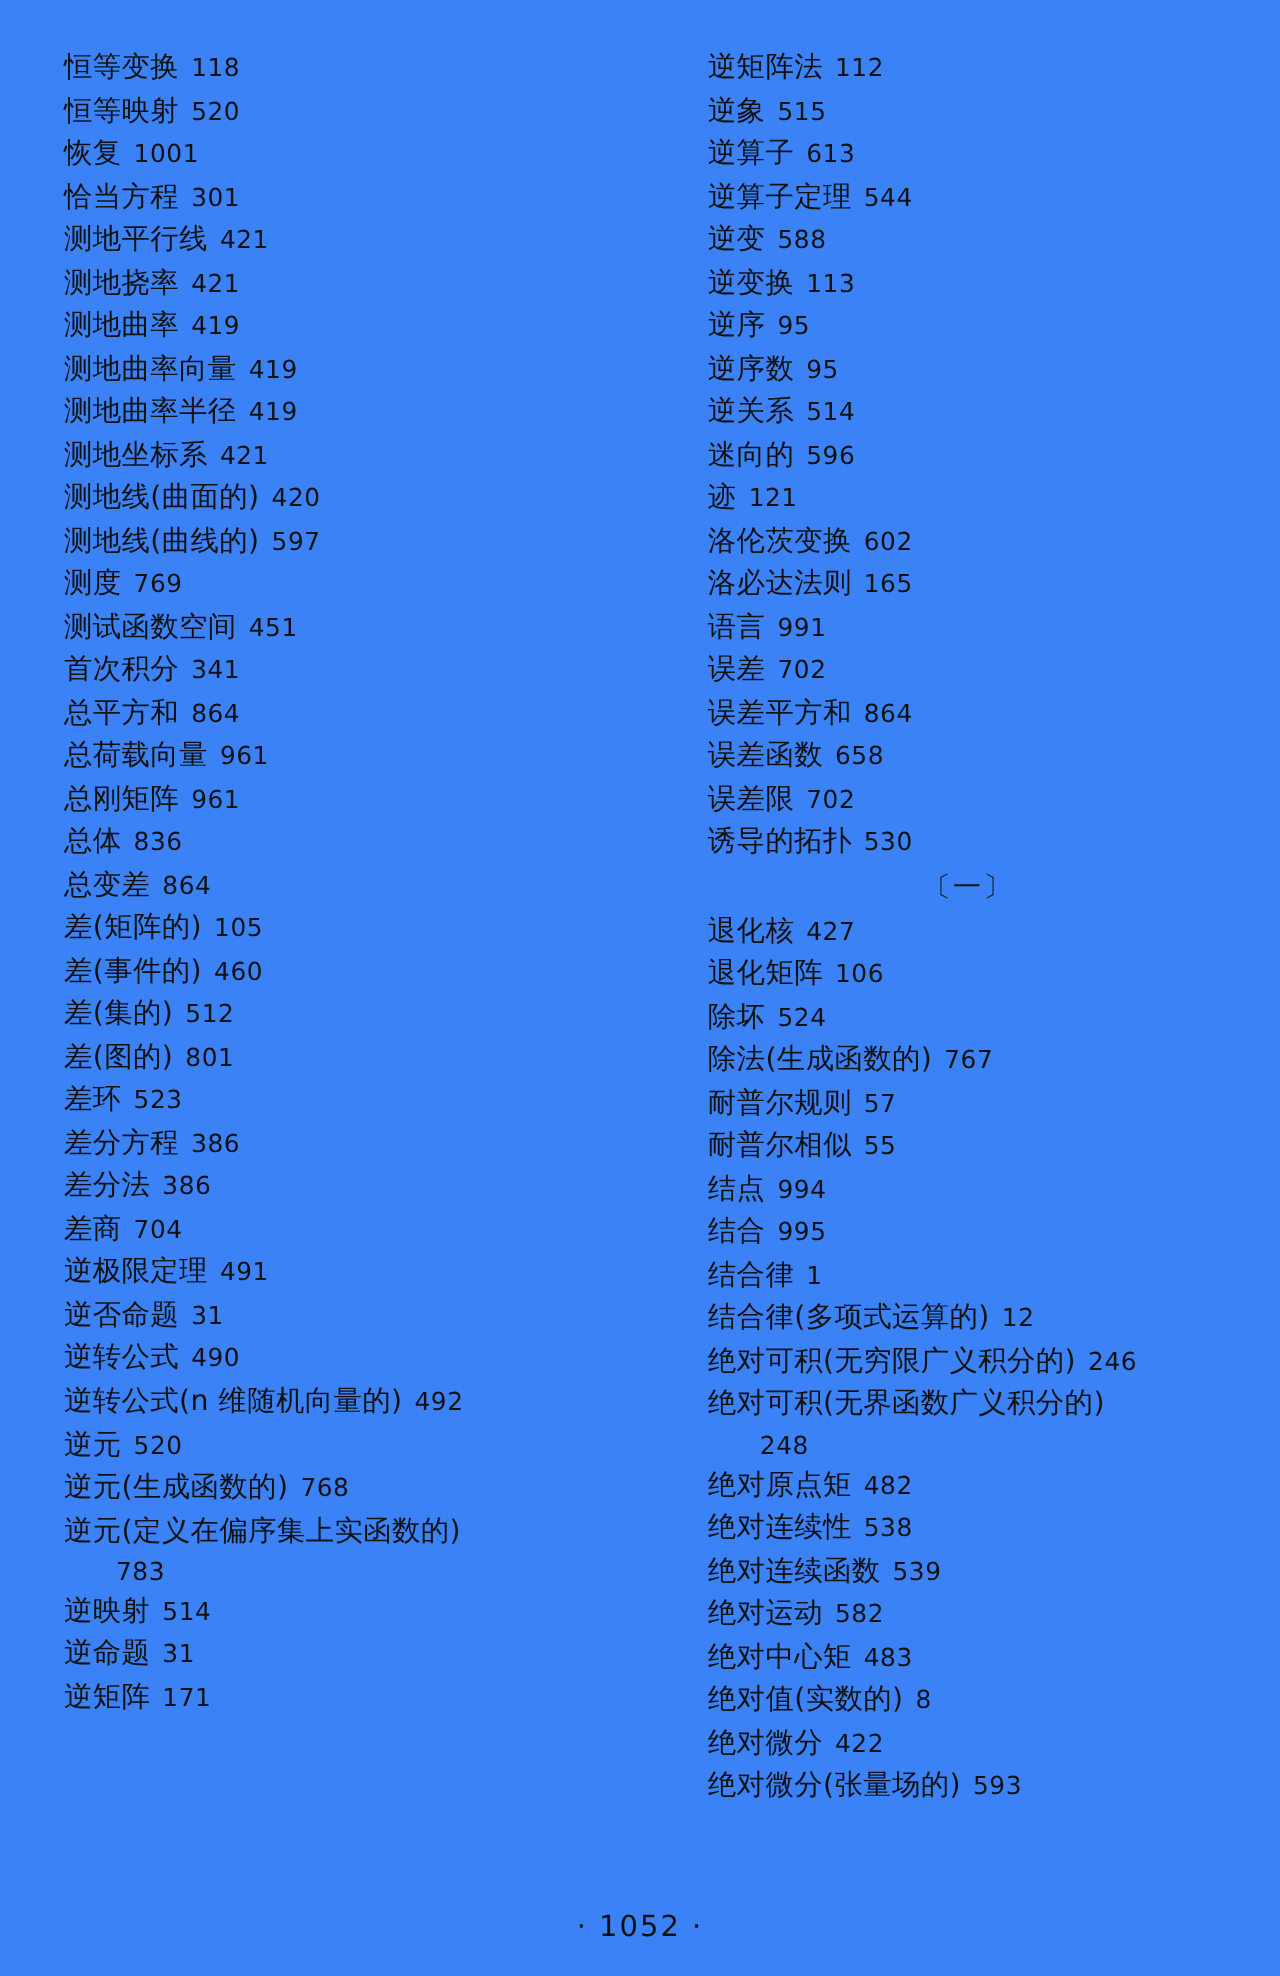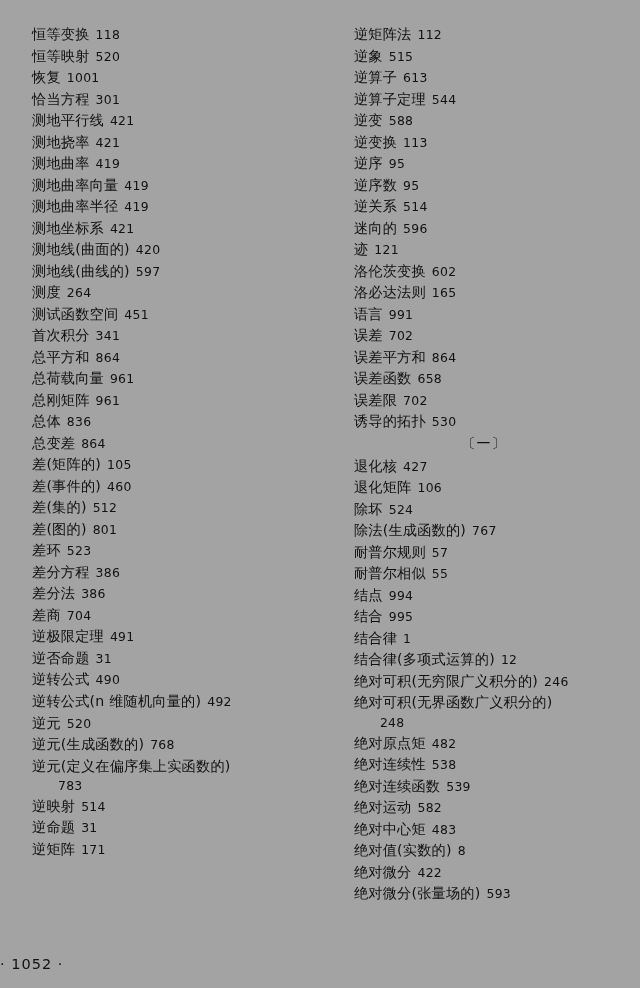--- a/index.html
+++ b/index.html
@@ -12,21 +12,21 @@
     height: 988px;
     font-family: "DejaVu Sans", sans-serif;
     color: #000000;
     overflow: hidden;
   }
   .page {
     position: relative;
     width: 640px;
     height: 988px;
     box-sizing: border-box;
-    background: #a3a3a3;
+    background: #3b82f6;
     padding: 24px 26px 10px 26px;
   }
   .columns {
     display: flex;
     flex-direction: row;
     align-items: flex-start;
     height: 920px;
     gap: 20px;
   }
   .col {
@@ -59,21 +59,21 @@
     font-size: 14px;
     letter-spacing: 1px;
     padding: 2px 0 3px 0;
     color: #111;
   }
   .footer {
     position: absolute;
     left: 0;
     right: 0;
     bottom: 16px;
-    text-align: left;
+    text-align: center;
     font-size: 14.5px;
     letter-spacing: 1px;
     color: #111;
   }
 </style>
 </head>
 <body>
 
 <div class="page">
   <div class="columns">
@@ -84,21 +84,21 @@
       <div class="entry"><span>恢复</span><span class="num">1001</span></div>
       <div class="entry"><span>恰当方程</span><span class="num">301</span></div>
       <div class="entry"><span>测地平行线</span><span class="num">421</span></div>
       <div class="entry"><span>测地挠率</span><span class="num">421</span></div>
       <div class="entry"><span>测地曲率</span><span class="num">419</span></div>
       <div class="entry"><span>测地曲率向量</span><span class="num">419</span></div>
       <div class="entry"><span>测地曲率半径</span><span class="num">419</span></div>
       <div class="entry"><span>测地坐标系</span><span class="num">421</span></div>
       <div class="entry"><span>测地线(曲面的)</span><span class="num">420</span></div>
       <div class="entry"><span>测地线(曲线的)</span><span class="num">597</span></div>
-      <div class="entry"><span>测度</span><span class="num">264</span></div>
+      <div class="entry"><span>测度</span><span class="num">769</span></div>
       <div class="entry"><span>测试函数空间</span><span class="num">451</span></div>
       <div class="entry"><span>首次积分</span><span class="num">341</span></div>
       <div class="entry"><span>总平方和</span><span class="num">864</span></div>
       <div class="entry"><span>总荷载向量</span><span class="num">961</span></div>
       <div class="entry"><span>总刚矩阵</span><span class="num">961</span></div>
       <div class="entry"><span>总体</span><span class="num">836</span></div>
       <div class="entry"><span>总变差</span><span class="num">864</span></div>
       <div class="entry"><span>差(矩阵的)</span><span class="num">105</span></div>
       <div class="entry"><span>差(事件的)</span><span class="num">460</span></div>
       <div class="entry"><span>差(集的)</span><span class="num">512</span></div>

